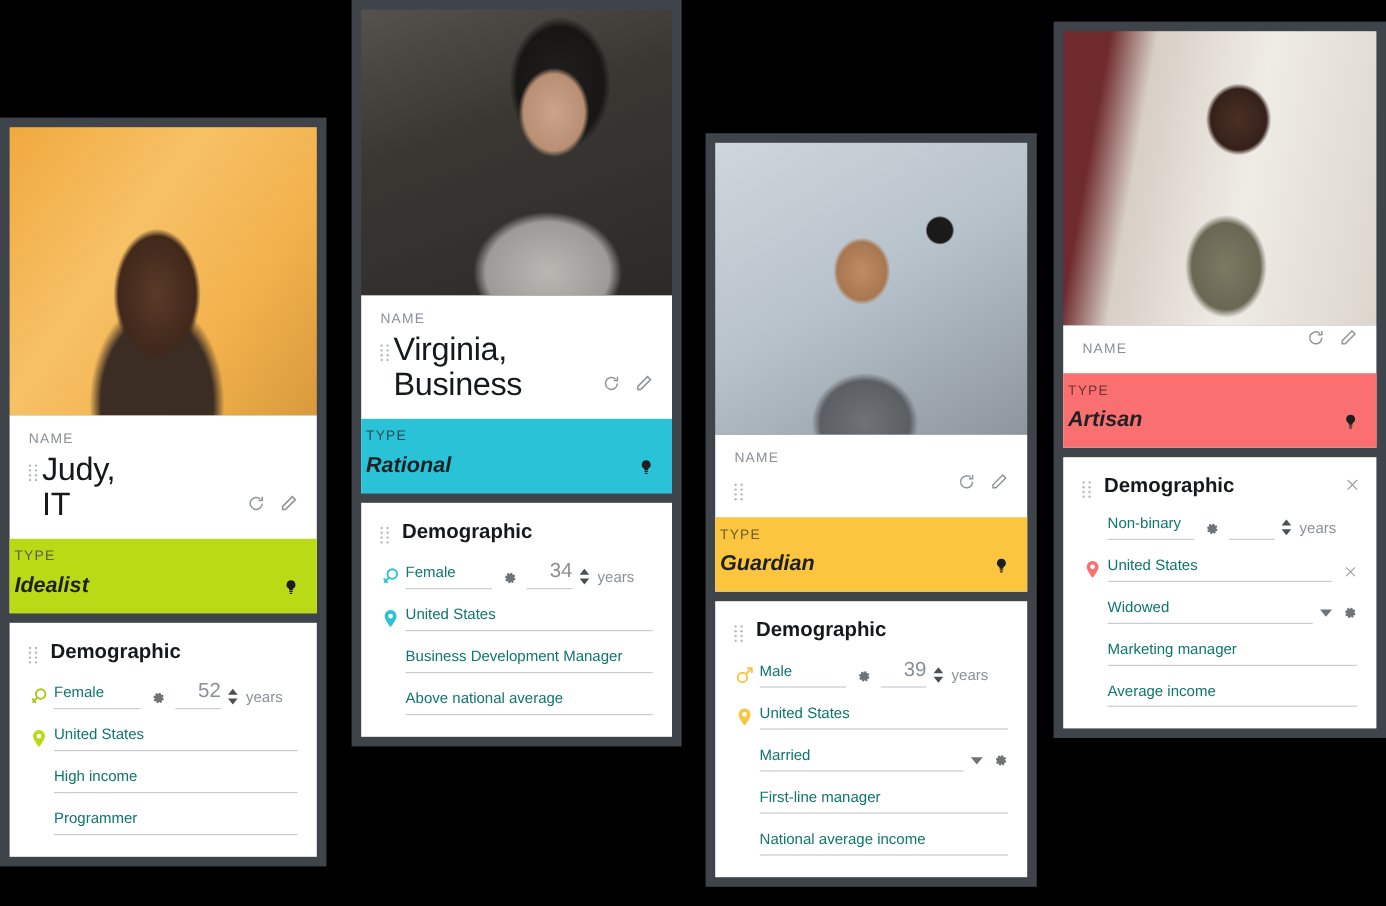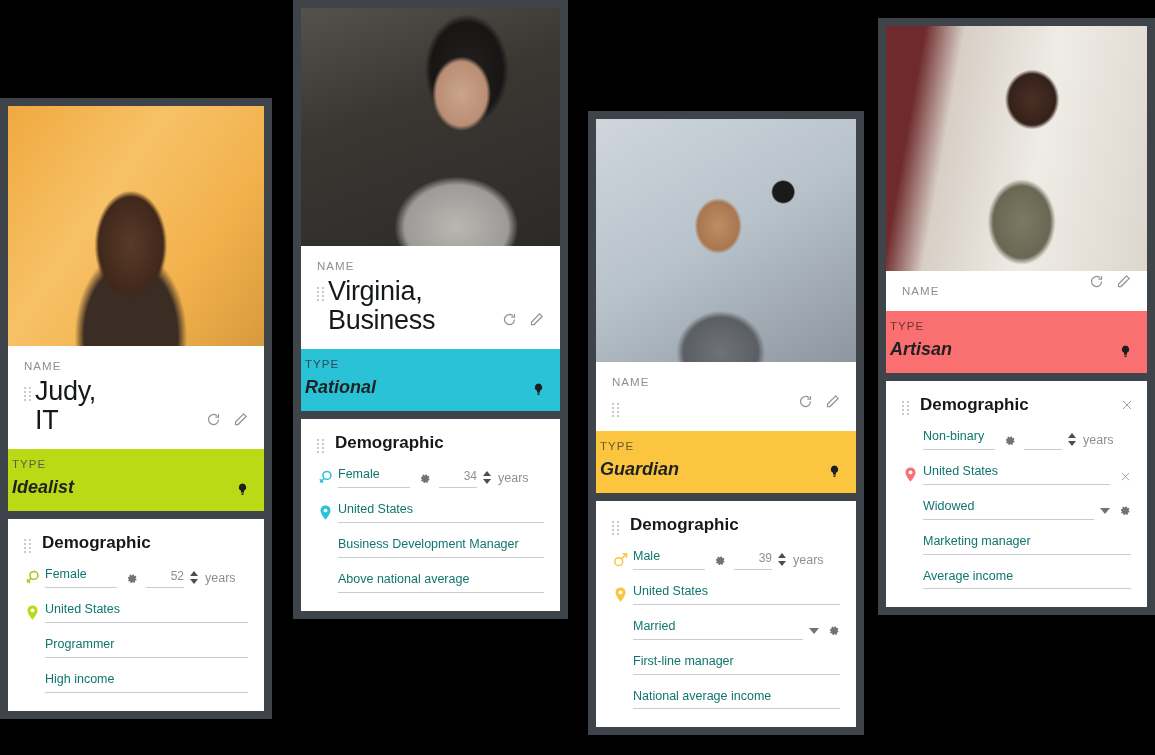--- a/index.html
+++ b/index.html
@@ -66,21 +66,21 @@
   .row-icon svg { width: 100%; height: 100%; display: block; }
   .uline {
     border-bottom: 1px solid #c9cdd1; padding-bottom: 4px;
     font-size: 12.5px; color: #0f766e; line-height: 1.35;
   }
   .uline.grow { flex: 1 1 auto; }
   .gear { width: 13px; height: 13px; margin: 0 8px 3px 8px; color: #6f7479; flex: 0 0 13px; }
   .gear svg { width: 100%; height: 100%; display: block; }
   .age-box {
     width: 38px; text-align: right; border-bottom: 1px solid #c9cdd1;
-    padding-bottom: 4px; font-size: 12px; color: #8b9096;
+    padding-bottom: 4px; font-size: 17px; color: #8b9096;
   }
   .stepper {
     width: 9px; flex: 0 0 9px; margin: 0 7px 4px 5px;
     display: flex; flex-direction: column; gap: 3px; align-items: center;
   }
   .stepper i { display: block; width: 0; height: 0; border-left: 4px solid transparent; border-right: 4px solid transparent; }
   .stepper i.up { border-bottom: 5px solid #4a4f54; }
   .stepper i.dn { border-top: 5px solid #4a4f54; }
   .years { font-size: 12.5px; color: #8b9096; margin-bottom: 3px; }
   .caret { width: 0; height: 0; border-left: 5px solid transparent; border-right: 5px solid transparent; border-top: 6px solid #6f7479; margin-bottom: 6px; margin-left: 6px; }
@@ -221,26 +221,26 @@
               <svg viewBox="0 0 24 24">
                 <path d="M12 2a7 7 0 0 0-7 7c0 5 7 13 7 13s7-8 7-13a7 7 0 0 0-7-7z" fill="#bada16"></path>
                 <circle cx="12" cy="9" r="2.8" fill="#ffffff"></circle>
               </svg>
             </span>
           <span class="uline grow">United States</span>
         </div>
 
         <div class="row">
           <span class="spacer-icon"></span>
+          <span class="uline grow">High income</span>
+        </div>
+
+        <div class="row">
+          <span class="spacer-icon"></span>
           <span class="uline grow">Programmer</span>
-        </div>
-
-        <div class="row">
-          <span class="spacer-icon"></span>
-          <span class="uline grow">High income</span>
         </div>
       </div>
     </div>
   </div>
 
   <div class="persona" id="card-virginia">
     <div class="photo ph-virginia"></div>
 
     <div class="panel">
       <div class="name-block">

